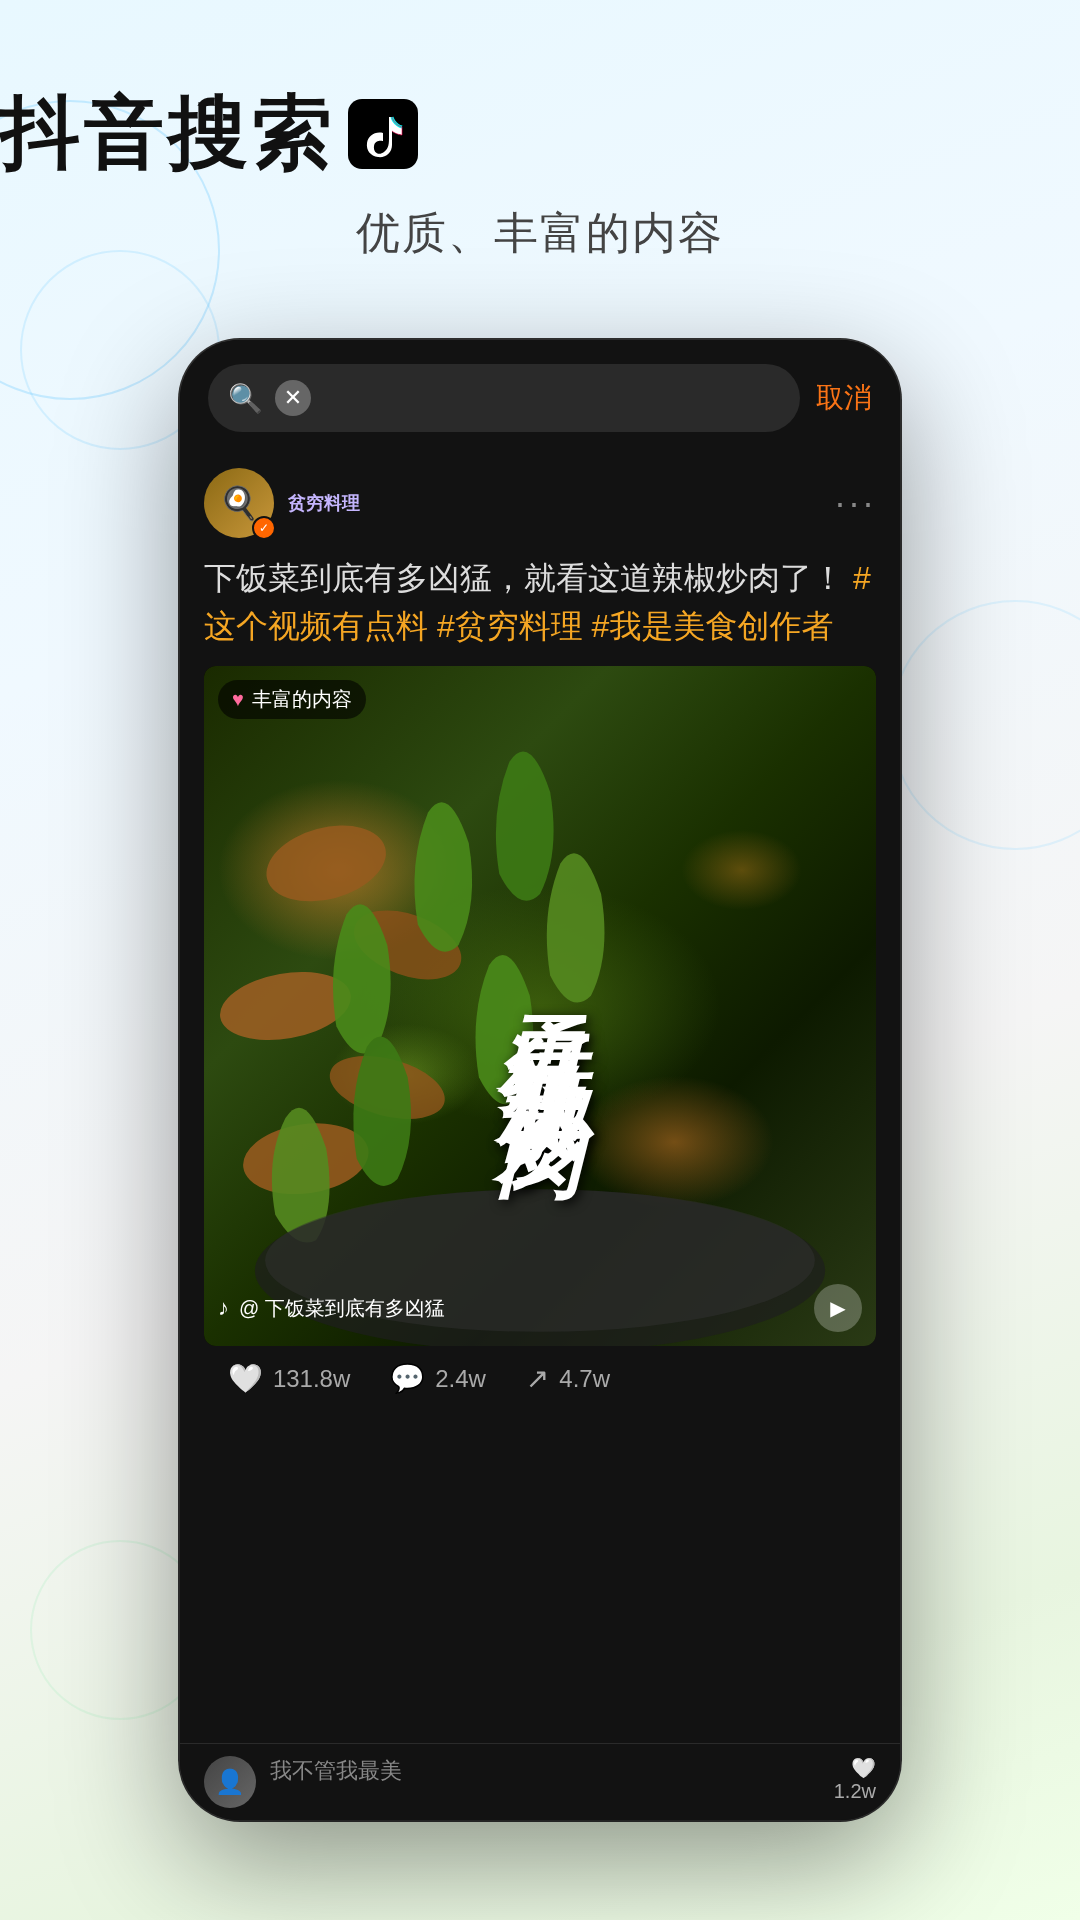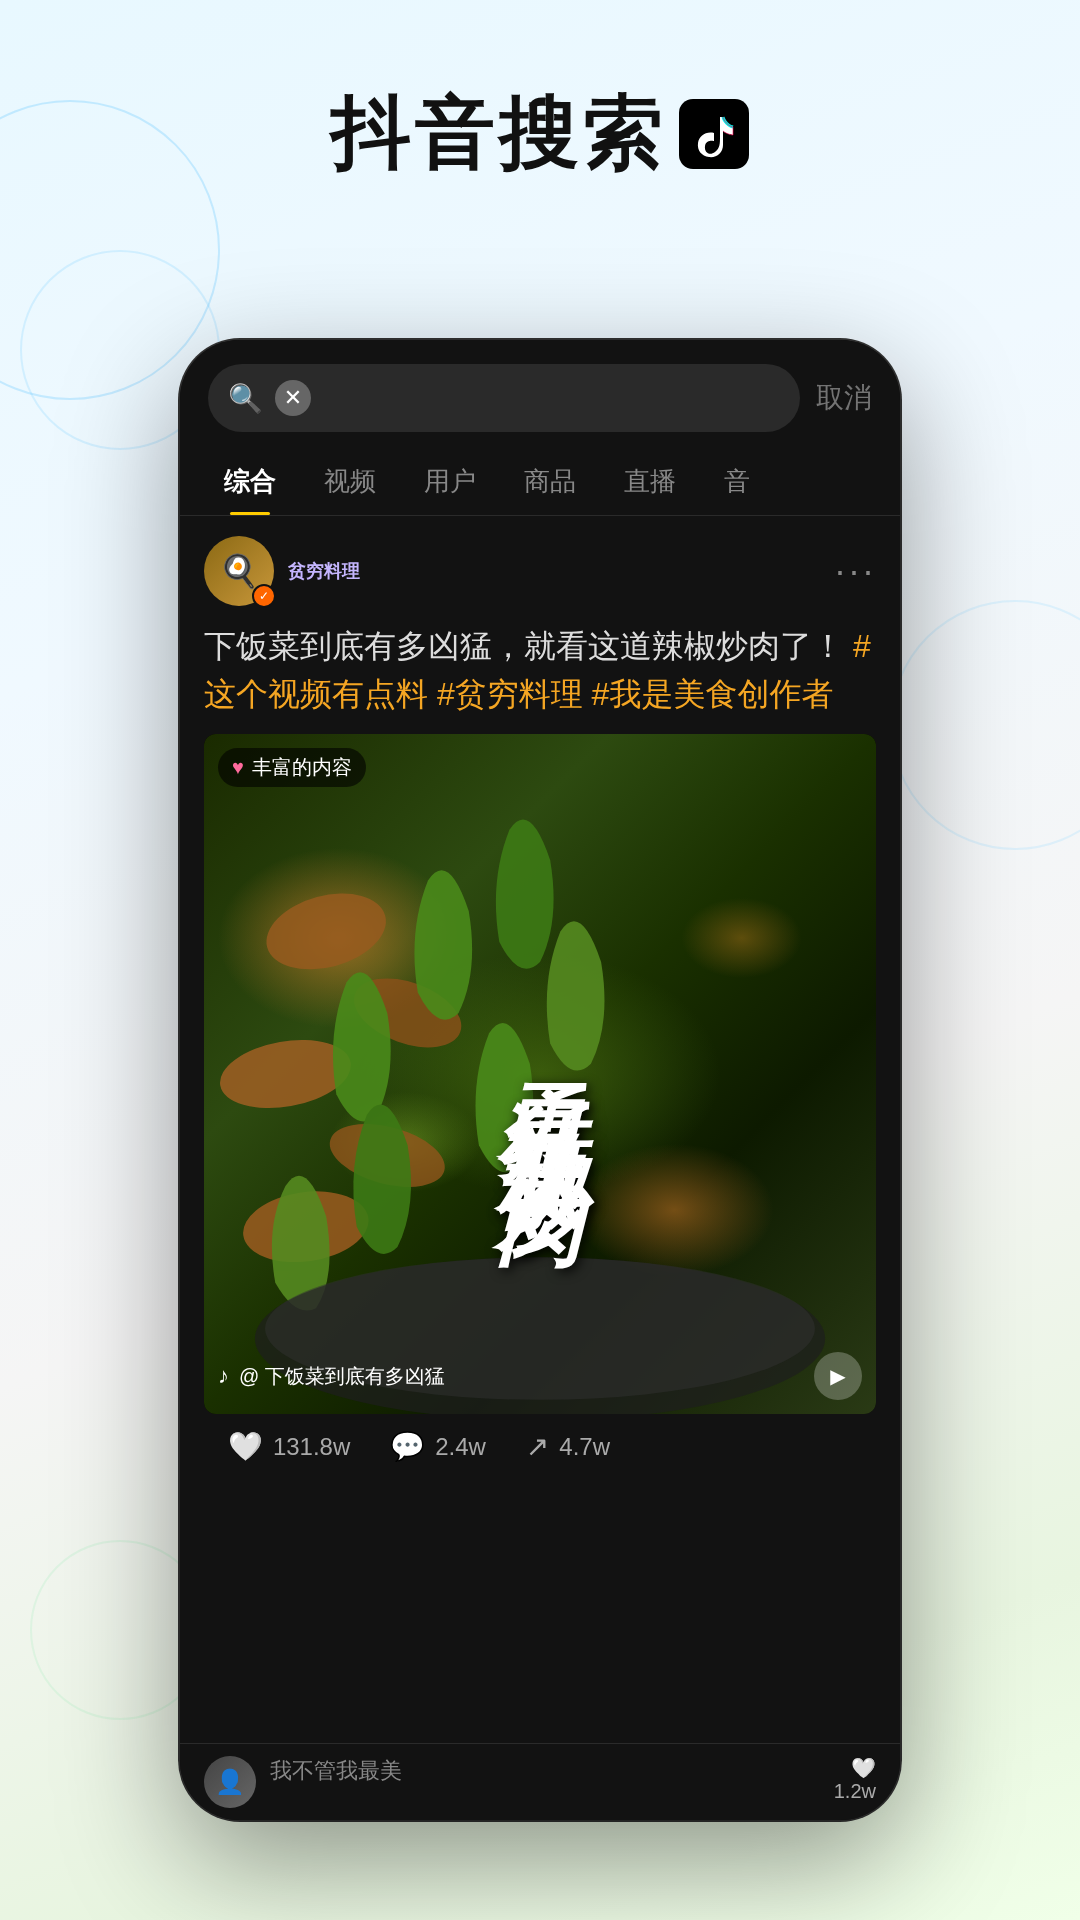--- a/index.html
+++ b/index.html
@@ -59,21 +59,20 @@
       z-index: 2;
     }
 
     .main-title {
       font-size: 80px;
       font-weight: 900;
       color: #111;
       letter-spacing: 4px;
       display: flex;
       align-items: center;
-      justify-content: center;
       gap: 12px;
     }
 
     .subtitle {
       font-size: 44px;
       color: #444;
       margin-top: 16px;
       letter-spacing: 2px;
     }
 
@@ -143,21 +142,21 @@
       background: #666;
       border-radius: 50%;
       display: flex;
       align-items: center;
       justify-content: center;
       color: #fff;
       font-size: 22px;
     }
 
     .search-cancel {
-      color: #737373;
+      color: #f97316;
       font-size: 28px;
       white-space: nowrap;
     }
 
     
     .tabs-bar {
       display: flex;
       padding: 0 20px;
       background: #121212;
       border-bottom: 1px solid #2a2a2a;
@@ -431,56 +430,37 @@
   <div class="main-title">
     <span>抖音搜索</span>
 
     <svg width="70" height="70" viewBox="0 0 70 70" style="flex-shrink:0">
       <rect width="70" height="70" rx="14" fill="#000"></rect>
       <path d="M44 18c0 0 2 8 10 10v8c0 0-6-0.5-10-4v14c0 8-6.5 13-14 12s-12-6.5-11-14c1-7 8-12 16-10v8c0 0-8-2-9 5s5 10 10 6 5-8 5-16V18h3z" fill="#fff"></path>
       <path d="M44 18c0 0 2 8 10 10" stroke="#00f2ea" stroke-width="3" fill="none"></path>
       <path d="M44 18c0 0 2 8 10 10v8c0 0-6-0.5-10-4" stroke="#ff0050" stroke-width="1" fill="none" opacity="0.6"></path>
     </svg>
   </div>
+  <div class="subtitle">优质、丰富的内容</div>
 </div>
 
 <div class="phone-container">
   <div class="phone-frame">
     <div class="phone-screen">
 
       <div class="search-bar">
         <div class="search-input-wrapper">
           <span class="search-icon-svg">🔍</span>
           <div class="search-clear">
             <span>✕</span>
           </div>
         </div>
         <span class="search-cancel">取消</span>
       </div>
 
-      <div class="tabs-bar">
-        <div class="tab-item active">
-          <span>综合</span>
-        </div>
-        <div class="tab-item">
-          <span>视频</span>
-        </div>
-        <div class="tab-item">
-          <span>用户</span>
-        </div>
-        <div class="tab-item">
-          <span>商品</span>
-        </div>
-        <div class="tab-item">
-          <span>直播</span>
-        </div>
-        <div class="tab-item">
-          <span>音</span>
-        </div>
-      </div>
 
       <div class="post-card">
 
         <div class="post-header">
           <div class="post-user">
             <div style="position:relative; width:70px; height:70px;">
               <div class="user-avatar"></div>
               <div class="verified-badge">✓</div>
             </div>
             <span class="user-name">贫穷料理</span>

